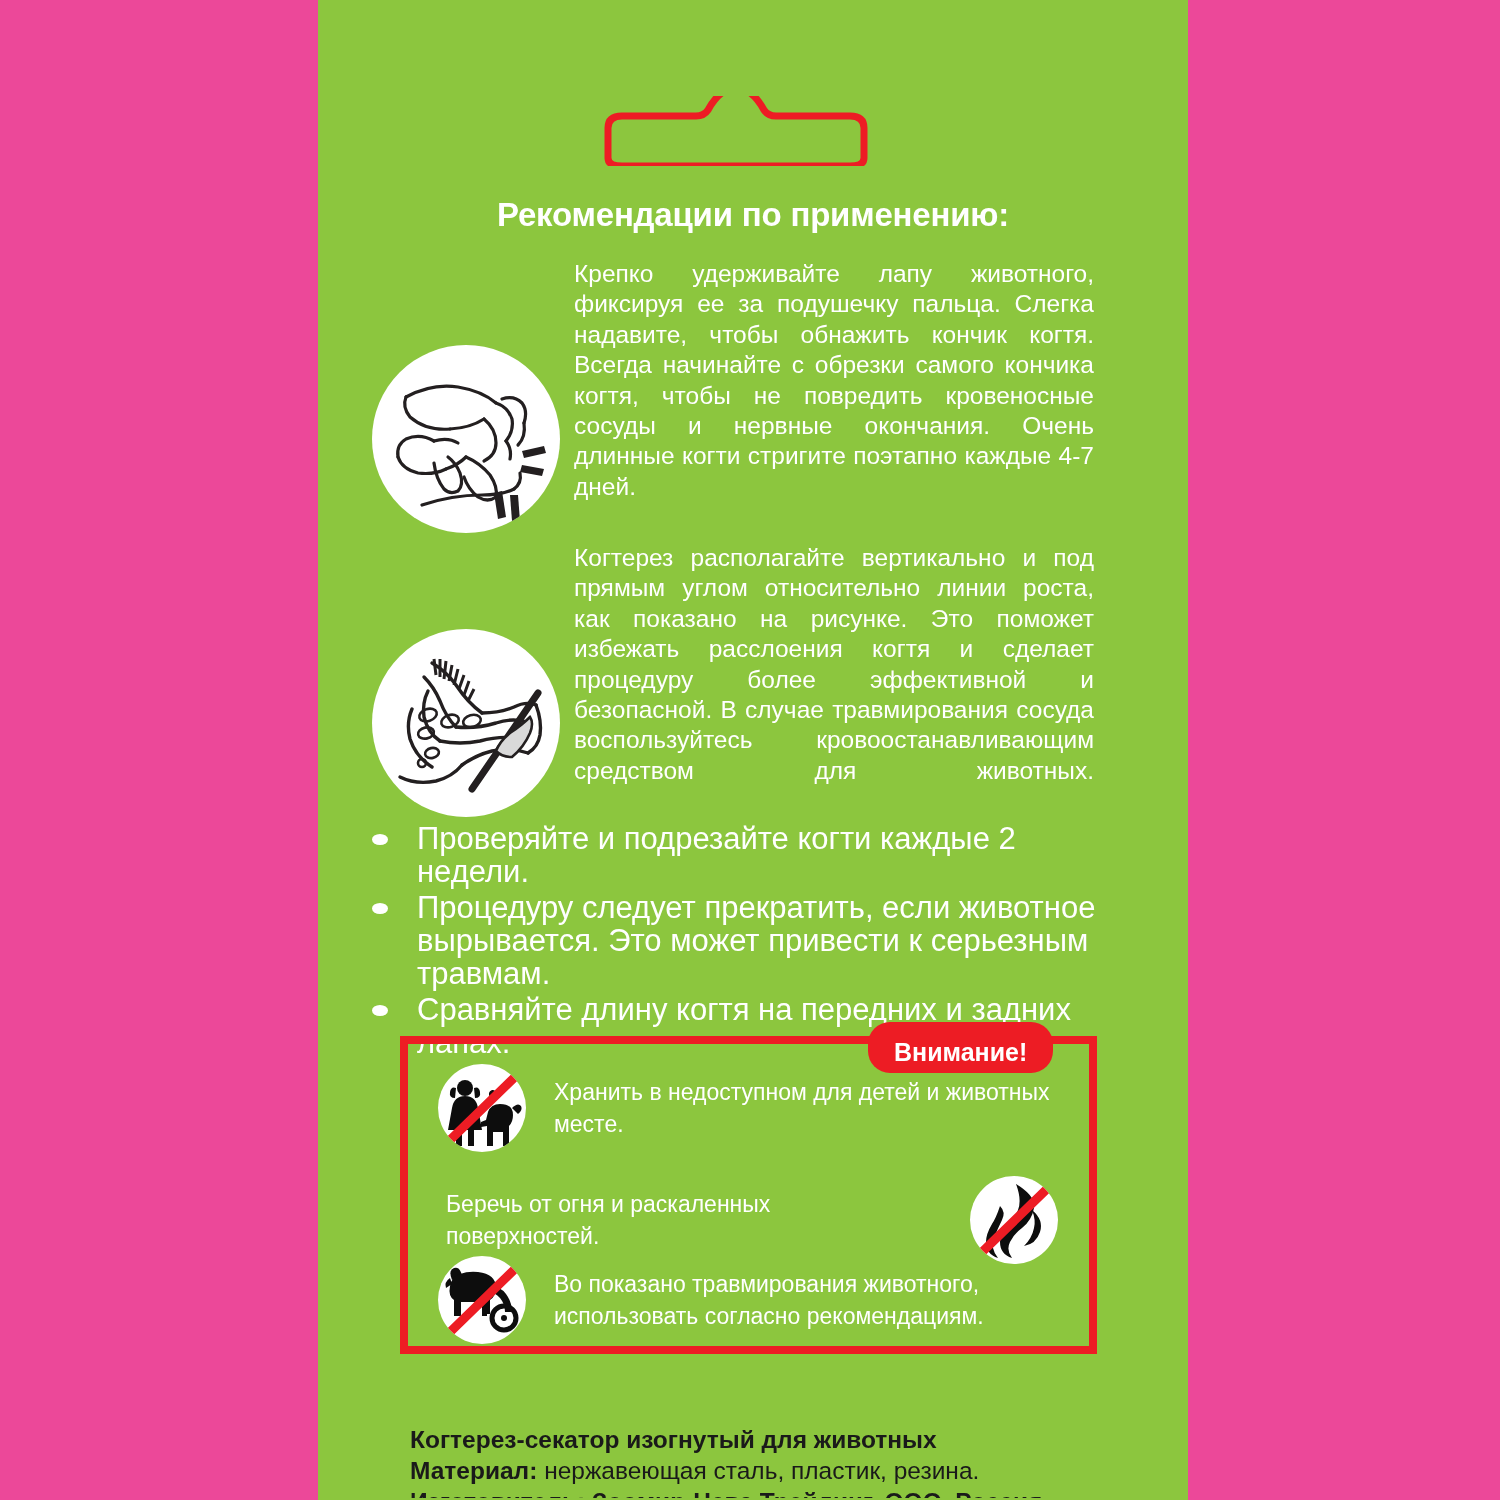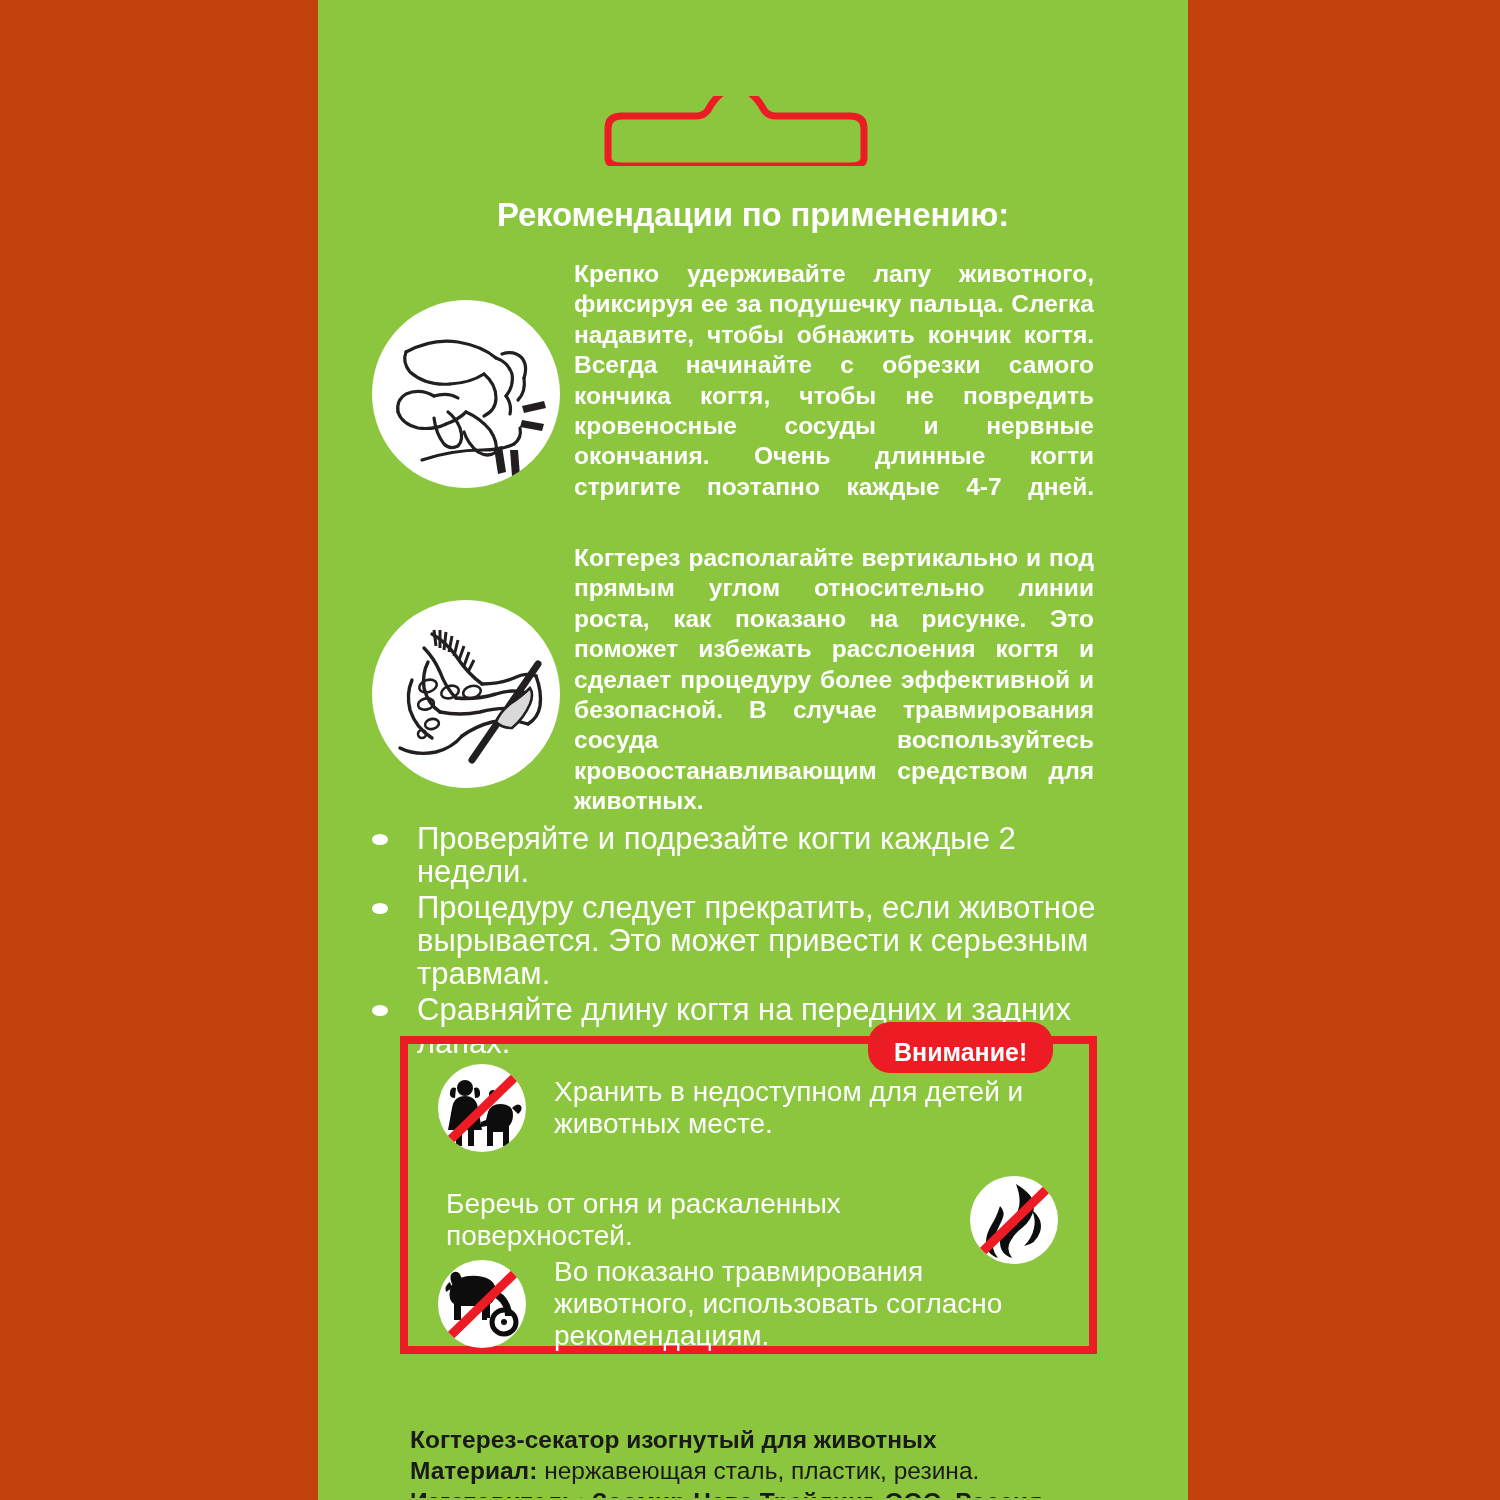--- a/index.html
+++ b/index.html
@@ -8,21 +8,21 @@
     width: 1500px;
     height: 1500px;
     background: #ffffff;
     font-family: "Liberation Sans", sans-serif;
   }
 
   #package {
     position: relative;
     width: 1500px;
     height: 1500px;
-    background: #c2410c;
+    background: #ec4899;
     overflow: hidden;
   }
 
   
   .green-panel {
     position: absolute;
     left: 318px;
     top: 0;
     width: 870px;
     height: 1500px;
@@ -49,22 +49,21 @@
     color: #ffffff;
     font-size: 33px;
     font-weight: bold;
     letter-spacing: -0.2px;
   }
 
   
   .step {
     position: absolute;
     display: flex;
-    align-items: center;
-    font-weight: bold;
+    align-items: flex-end;
   }
   .step-1 { left: 372px; top: 256px; }
   .step-2 { left: 372px; top: 540px; }
 
   .step-illus {
     width: 188px;
     height: 188px;
     border-radius: 50%;
     background: #ffffff;
     flex: 0 0 188px;
@@ -154,21 +153,21 @@
     height: 88px;
     border-radius: 50%;
     background: #ffffff;
     flex: 0 0 88px;
     overflow: hidden;
   }
   .warn-icon svg { display: block; width: 100%; height: 100%; }
 
   .warn-text {
     color: #ffffff;
-    font-size: 28px;
+    font-size: 23px;
     line-height: 32px;
     margin-left: 28px;
   }
   .warn-row-2 .warn-text { margin-left: 8px; width: 420px; }
   .warn-row-2 { justify-content: space-between; }
 
   
   .footer {
     position: absolute;
     left: 410px;

